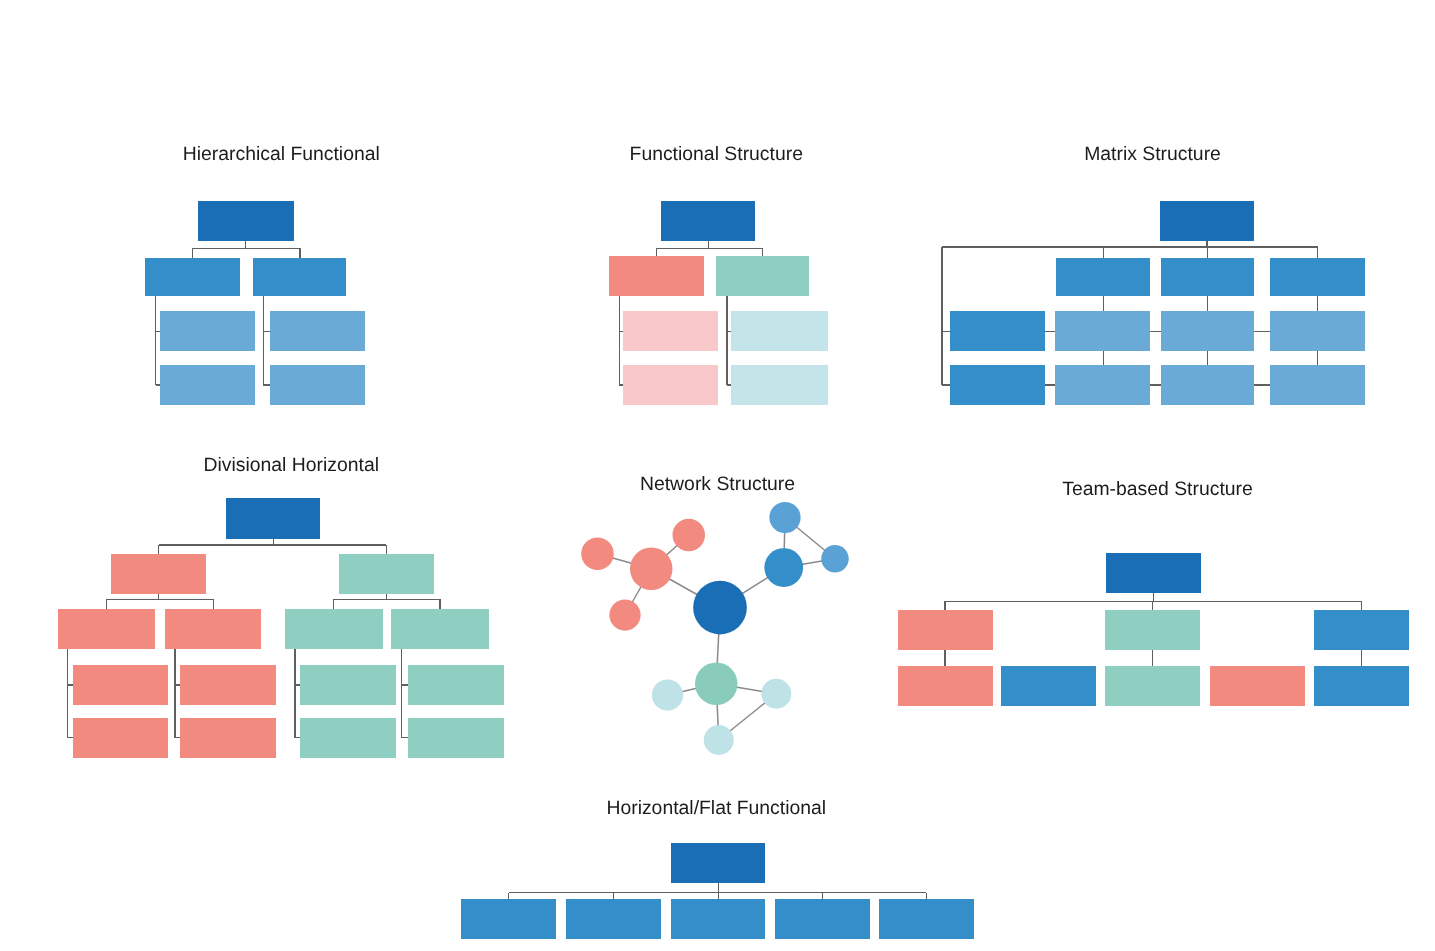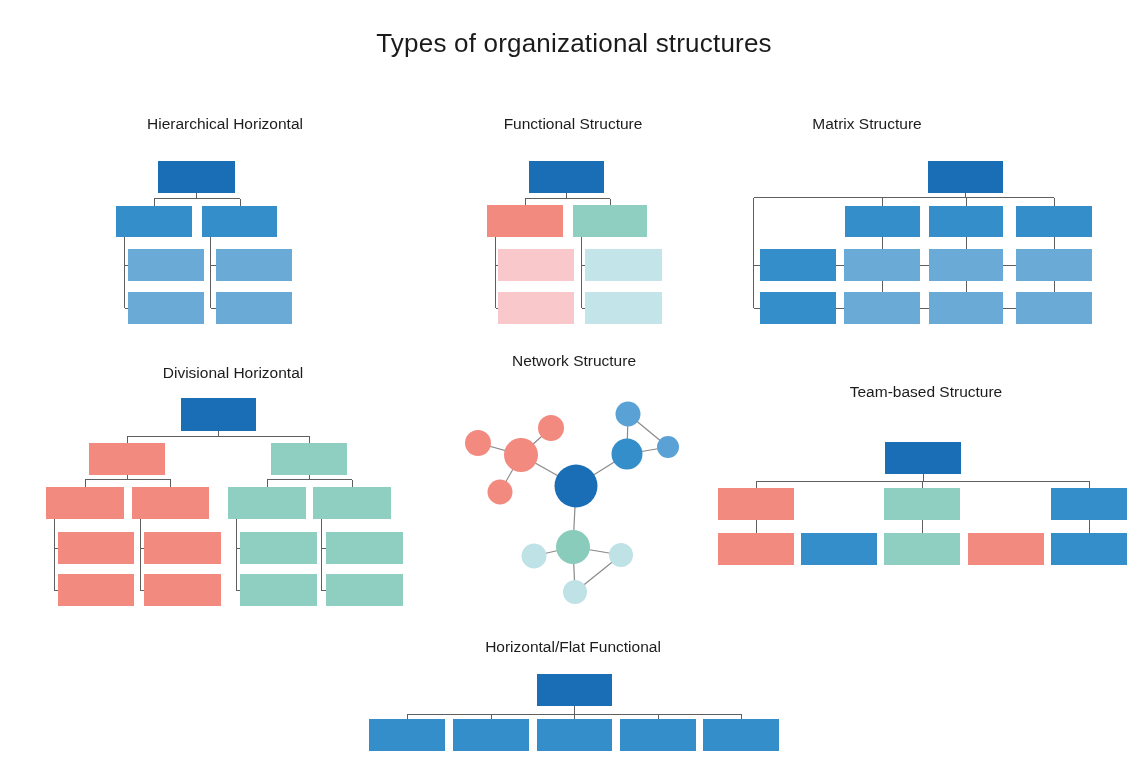--- a/index.html
+++ b/index.html
@@ -14,34 +14,33 @@
     position:absolute;top:28px;left:0;width:100%;
     margin:0;text-align:center;
     font-size:26px;font-weight:500;color:#1b1b1b;letter-spacing:0.2px;
   }
   .dlabel{
     position:absolute;transform:translateX(-50%);
     font-size:15.5px;font-weight:500;color:#1c1c1c;white-space:nowrap;
   }
   .l-hier{left:225px;top:115px}
   .l-func{left:573px;top:115px}
-  .l-matrix{left:867px;top:115px}
+  .l-matrix{left:922px;top:115px}
   .l-div{left:233px;top:364px}
-  .l-net{left:574px;top:352px}
+  .l-net{left:574px;top:379px}
   .l-team{left:926px;top:383px}
   .l-flat{left:573px;top:638px}
   #shapes{position:absolute;left:0;top:0;}
 </style>
 </head>
 <body>
 
 <div class="canvas">
-  <h1 class="title">Types of organizational structures</h1>
-
-  <div class="dlabel l-hier">Hierarchical Horizontal</div>
+
+  <div class="dlabel l-hier">Hierarchical Functional</div>
   <div class="dlabel l-func">Functional Structure</div>
   <div class="dlabel l-matrix">Matrix Structure</div>
   <div class="dlabel l-div">Divisional Horizontal</div>
   <div class="dlabel l-net">Network Structure</div>
   <div class="dlabel l-team">Team-based Structure</div>
   <div class="dlabel l-flat">Horizontal/Flat Functional</div>
 
   <svg id="shapes" width="1148" height="761" viewBox="0 0 1148 761">
       <line x1="196.5" y1="193" x2="196.5" y2="198.5" stroke="#5f5f5f" stroke-width="1" shape-rendering="crispEdges"></line>
       <line x1="154" y1="198.5" x2="240" y2="198.5" stroke="#5f5f5f" stroke-width="1" shape-rendering="crispEdges"></line>

